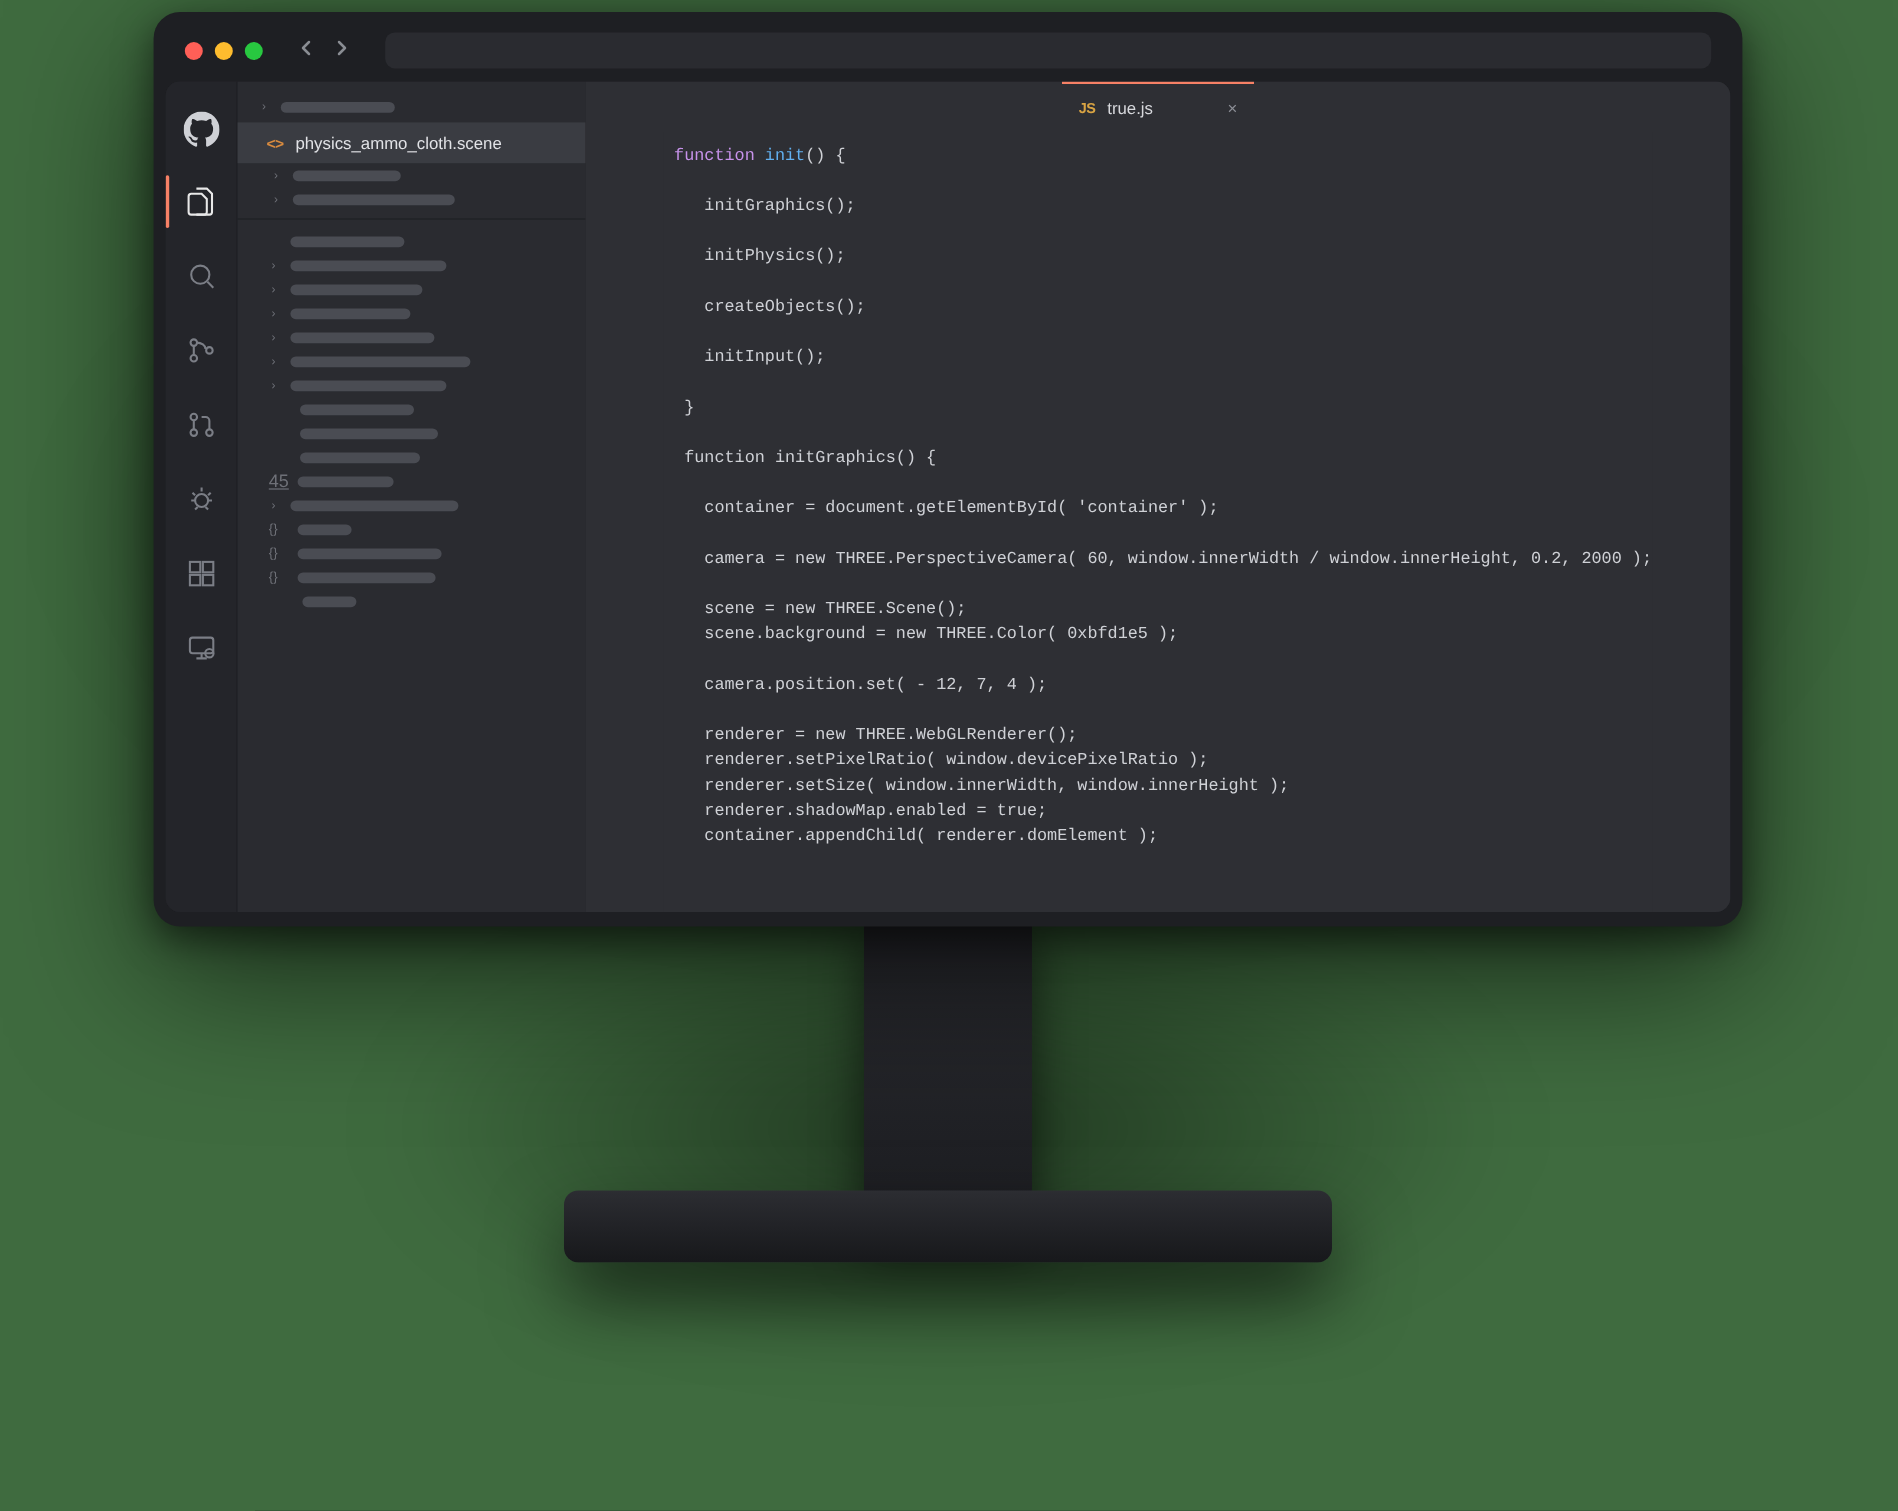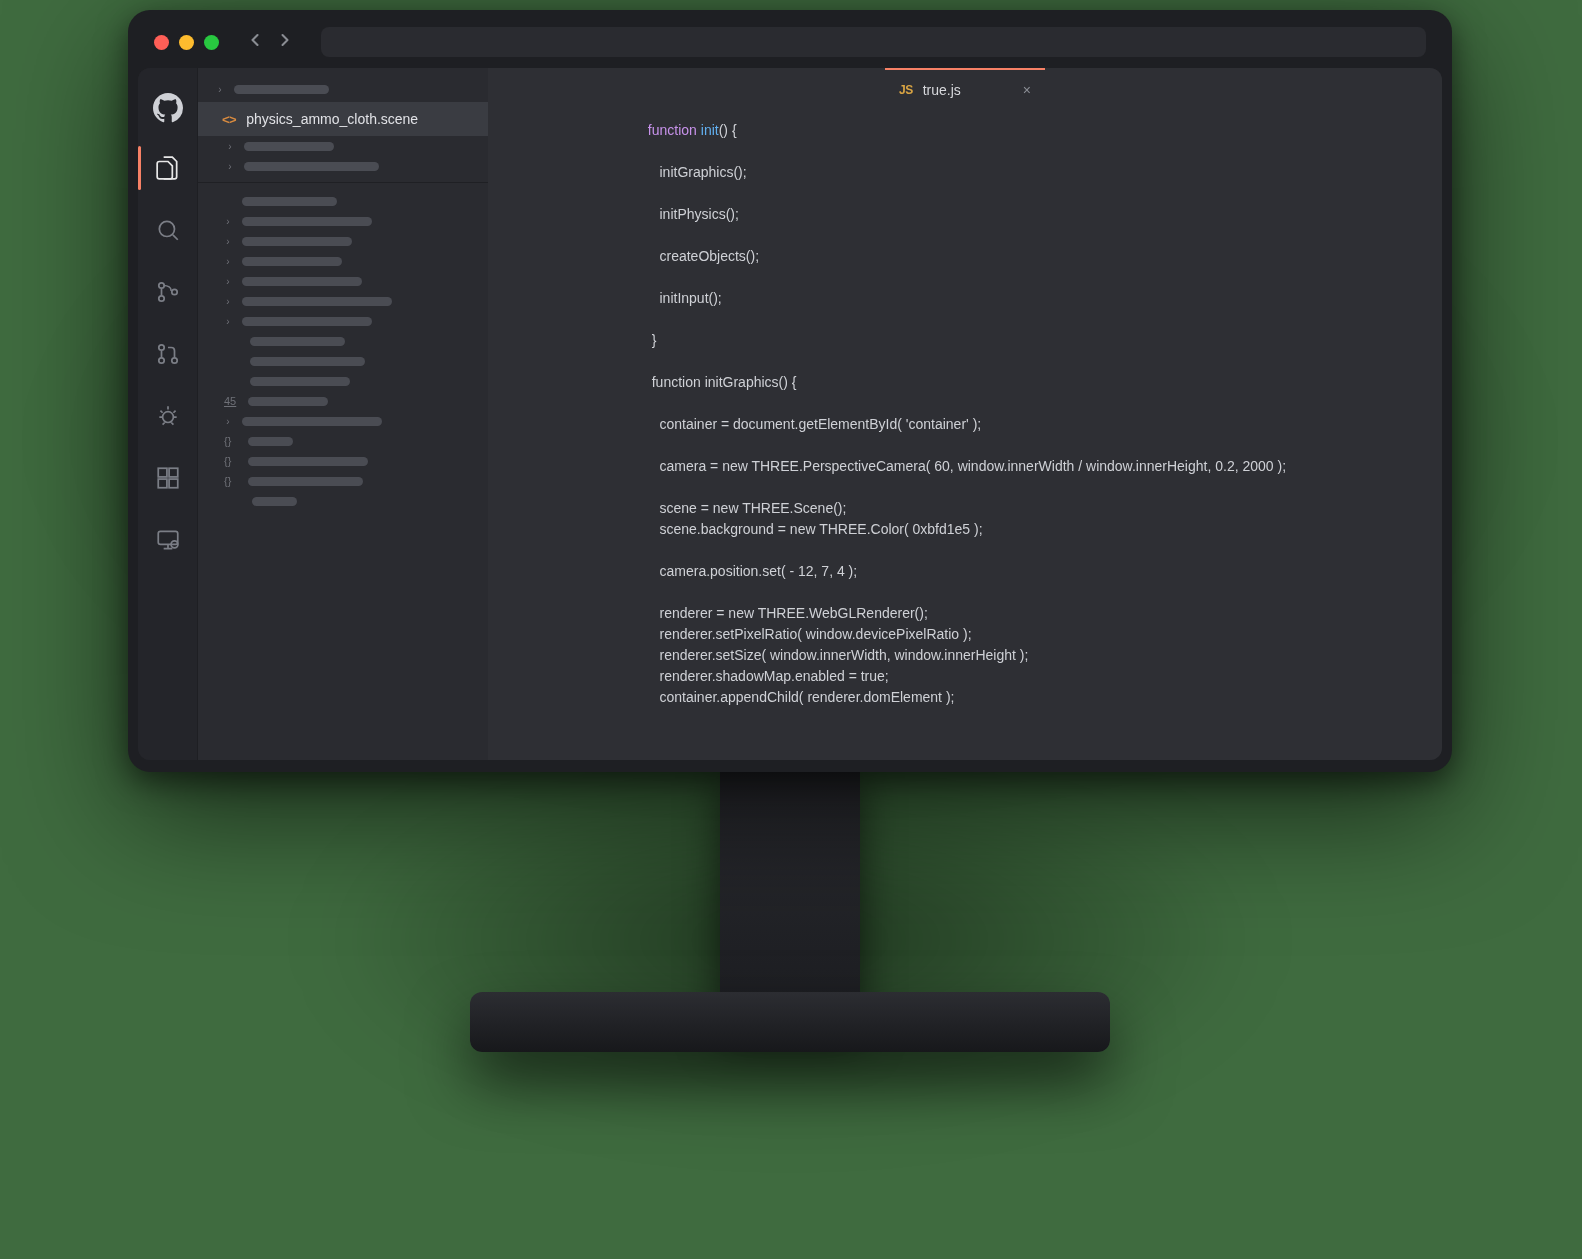--- a/index.html
+++ b/index.html
@@ -193,21 +193,21 @@
     color:#6c6f77;
     font-family: "SFMono-Regular", Consolas, "Liberation Mono", Menlo, monospace;
     font-size:14px;
     line-height:21px;
     padding-right:14px;
     user-select:none;
     flex-shrink:0;
   }
   .code {
     flex:1;
-    font-family: Liberation Sans, sans-serif;
+    font-family: Liberation Mono, monospace;
     font-size:14px;
     line-height:21px;
     color:#cfd1d6;
     white-space:pre;
     overflow:hidden;
   }
   .tok-kw     { color:#c792ea; }
   .tok-decl   { color:#61afef; }
   .tok-plain  { color:#cfd1d6; }
 
@@ -385,21 +385,21 @@
           </div>
           <div class="ph-row" style="padding-left: 34px;">
             <span style="width: 8px;"></span>
             <span class="ph-box" style="width: 115px;"></span>
           </div>
           <div class="ph-row" style="padding-left: 34px;">
             <span style="width: 8px;"></span>
             <span class="ph-box" style="width: 100px;"></span>
           </div>
           <div class="ph-row" style="padding-left: 26px;">
-            <span style="color: rgb(110, 112, 119); font-size: 11px; width: 14px; text-decoration: underline;">45</span>
+            <span style="color: rgb(110, 112, 119); font-size: 15px; width: 14px; text-decoration: underline;">45</span>
             <span class="ph-box" style="width: 80px;"></span>
           </div>
           <div class="ph-row" style="padding-left: 26px;">
             <span class="chev">›</span>
             <span class="ph-box" style="width: 140px;"></span>
           </div>
           <div class="ph-row" style="padding-left: 26px;">
             <span style="color: rgb(110, 112, 119); font-size: 11px; width: 14px;">{}</span>
             <span class="ph-box" style="width: 45px;"></span>
           </div>

